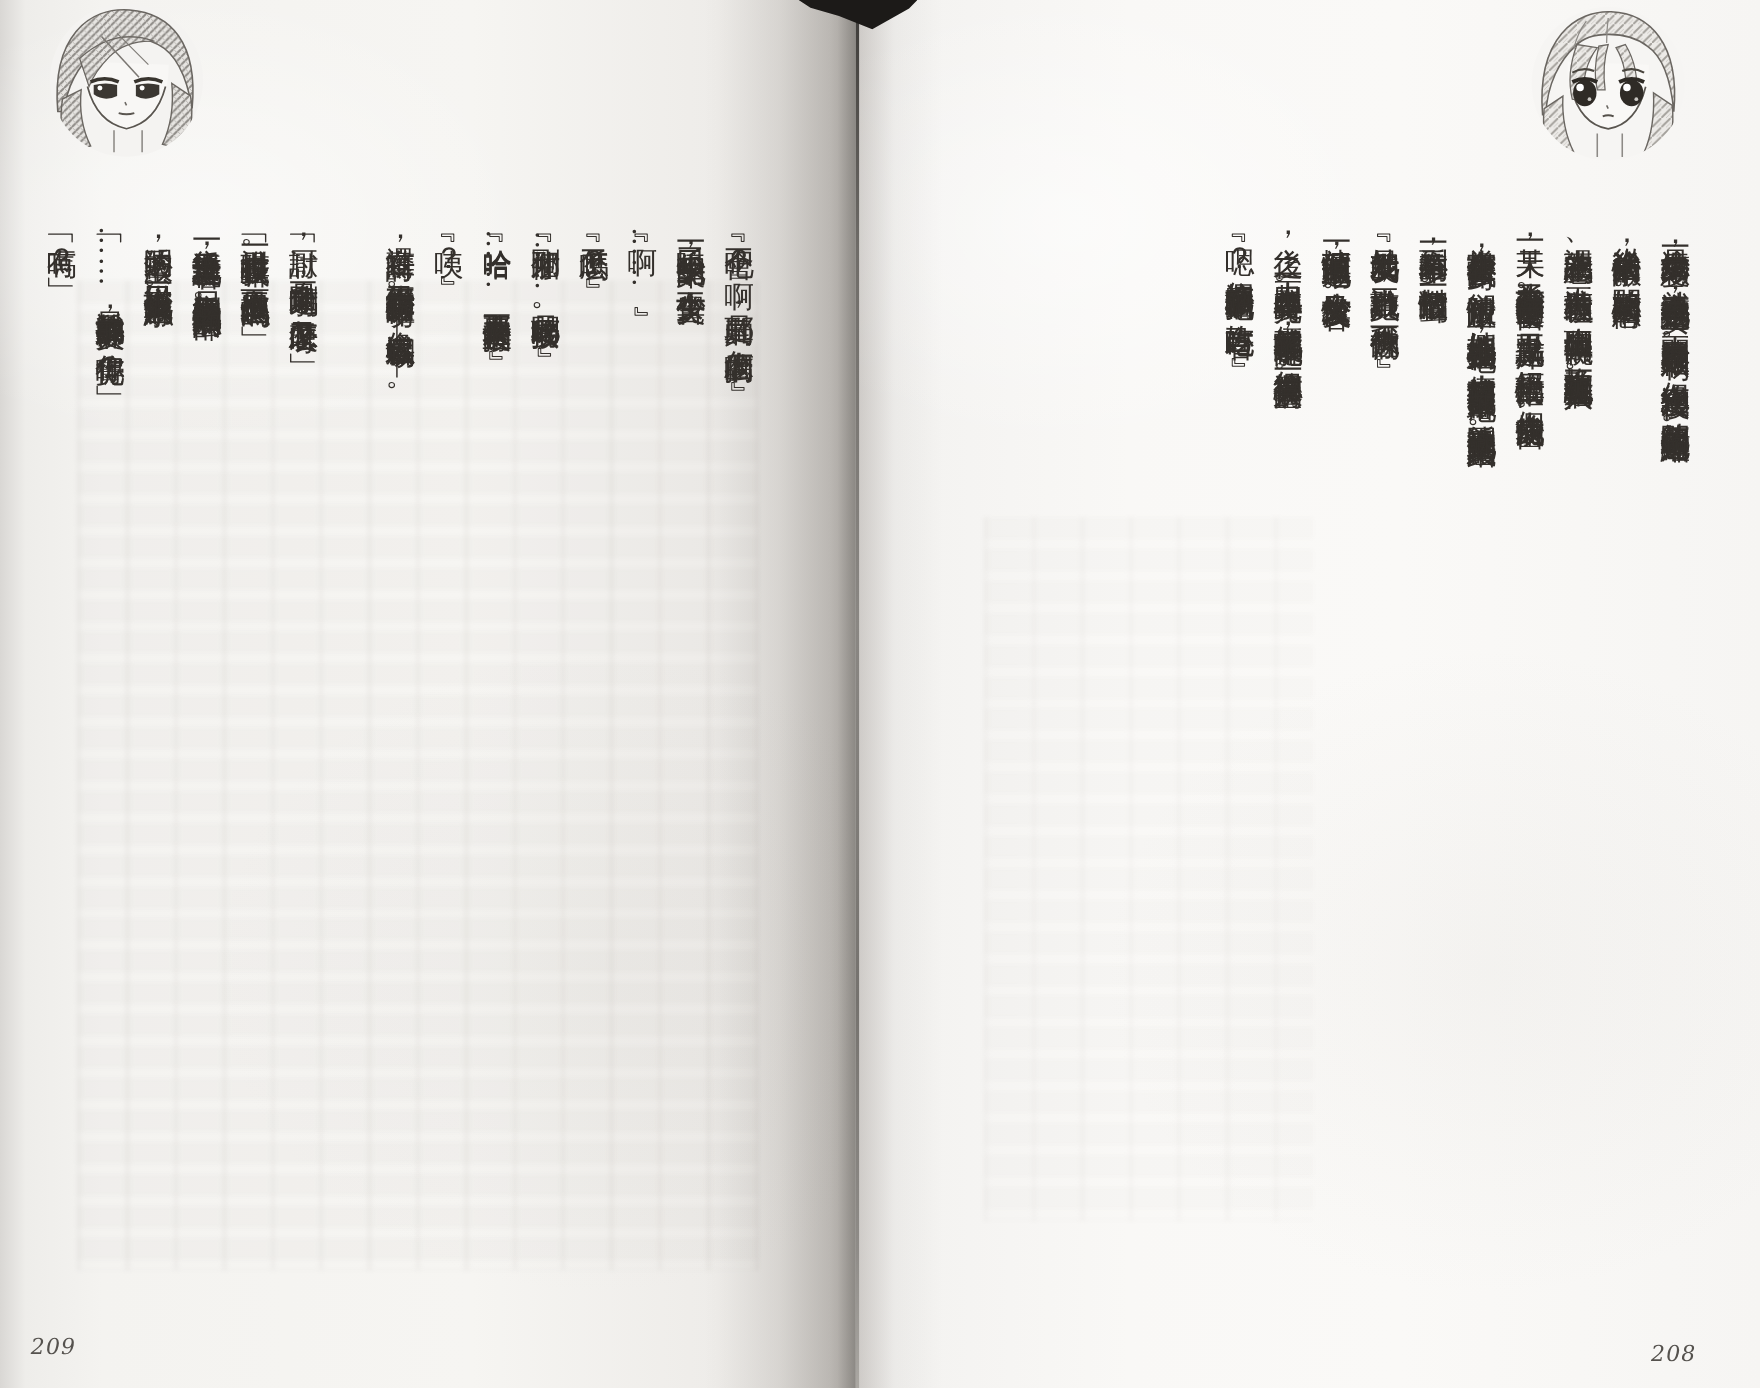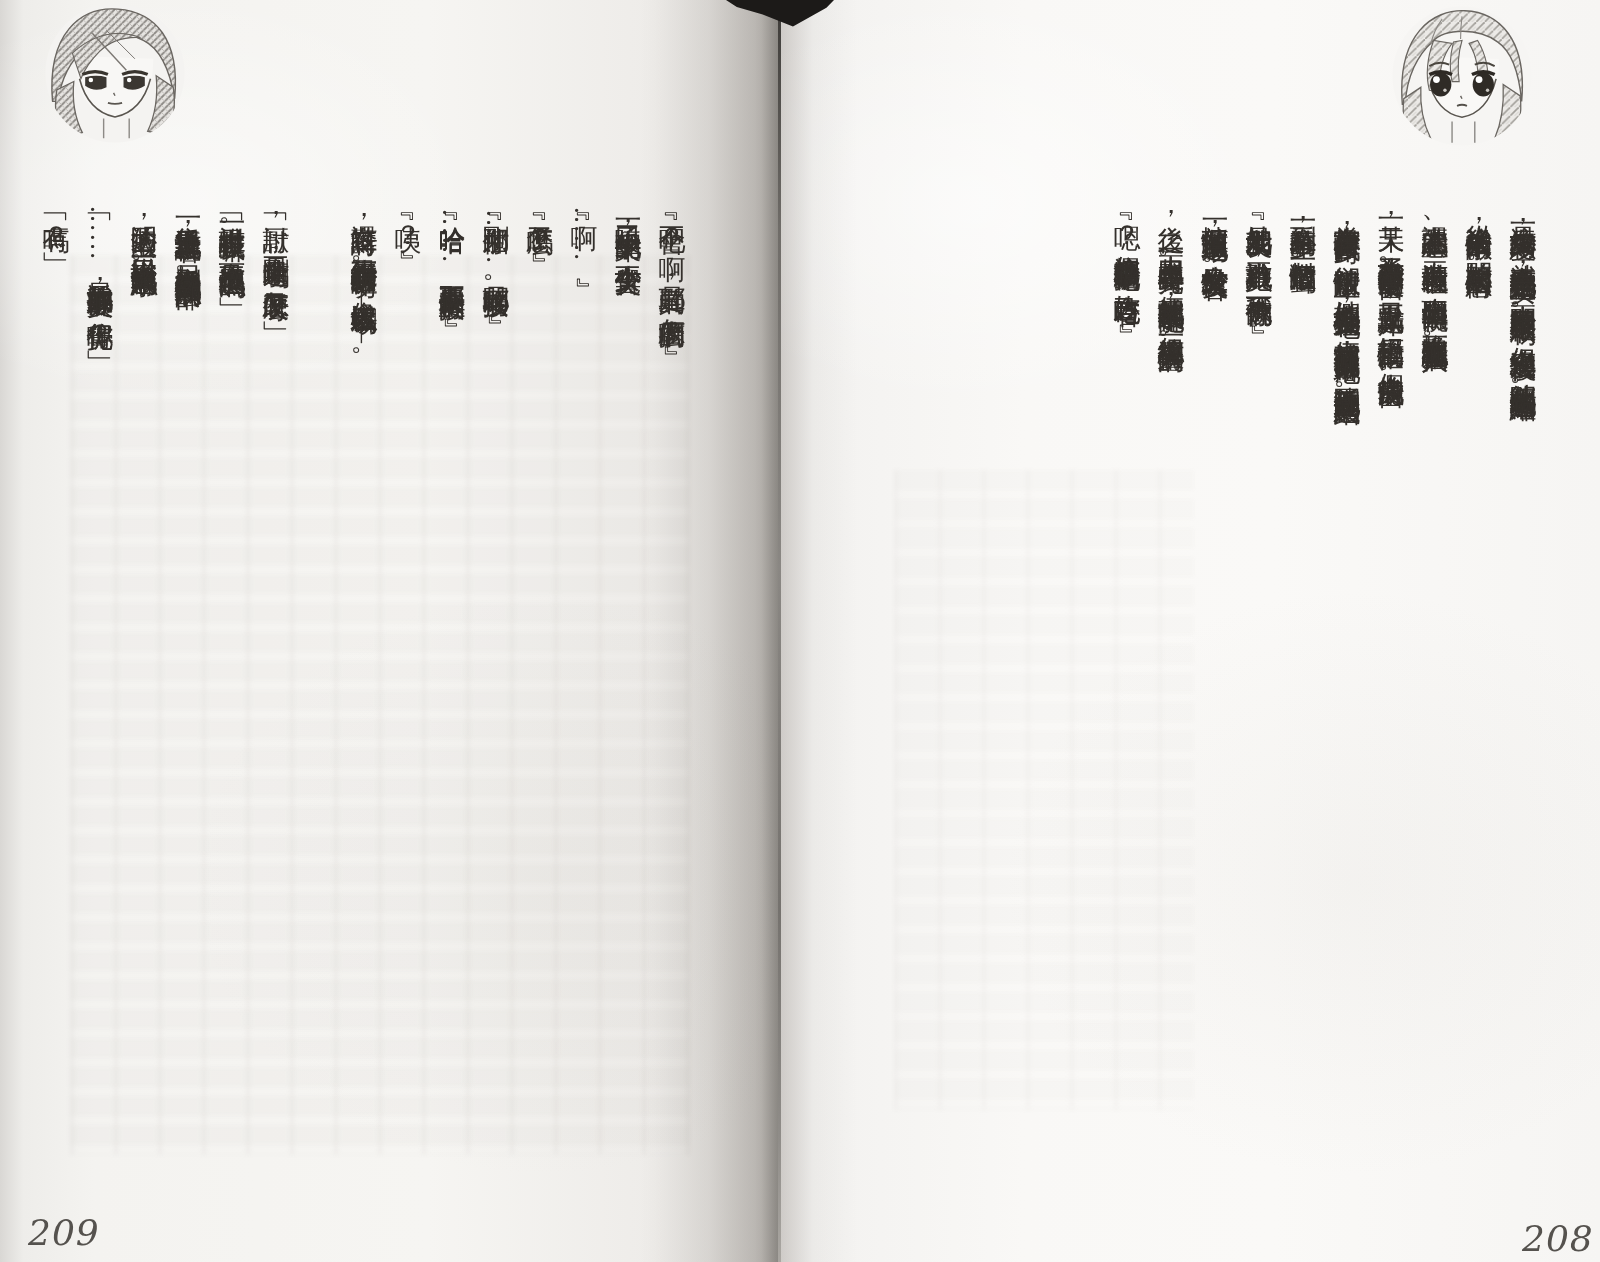--- a/index.html
+++ b/index.html
@@ -61,25 +61,25 @@
     font-family:"Liberation Serif","DejaVu Serif",serif;
   }
   .page-left  .vtext{right:84px;}
   .page-right .vtext{right:55px;}
   .vtext p{margin:0;padding:0;text-indent:2em;}
   .vtext p:empty::before{content:"\00a0";}
 
   .pagenum{
     position:absolute;z-index:3;
     font-family:"DejaVu Serif","Liberation Serif",serif;
-    font-style:italic;font-size:36px;color:var(--page-number-ink);
+    font-style:italic;font-size:20px;color:var(--page-number-ink);
     letter-spacing:1px;
   }
   .pagenum-left{left:28px;top:1212px;}
-  .pagenum-right{left:722px;top:1218px;margin-left:21px;}
+  .pagenum-right{left:722px;top:1218px;}
 
   .portrait{position:absolute;z-index:3;}
   .portrait-left{left:42px;top:2px;width:146px;height:142px;}
   .portrait-right{left:612px;top:3px;width:142px;height:146px;}
   .portrait svg{width:100%;height:100%;display:block;}
 
   
   .gutter{position:absolute;left:640px;top:0;width:260px;height:1262px;z-index:4;pointer-events:none;}
   .gutter-shade-left{
     position:absolute;left:0;top:0;width:138px;height:100%;

